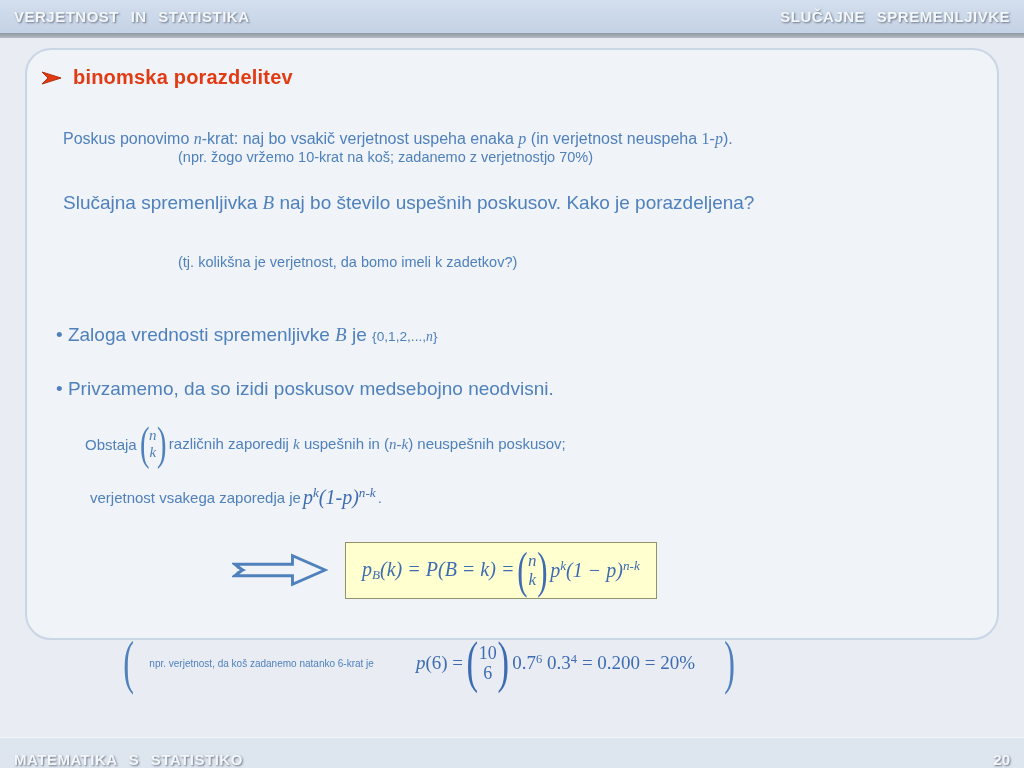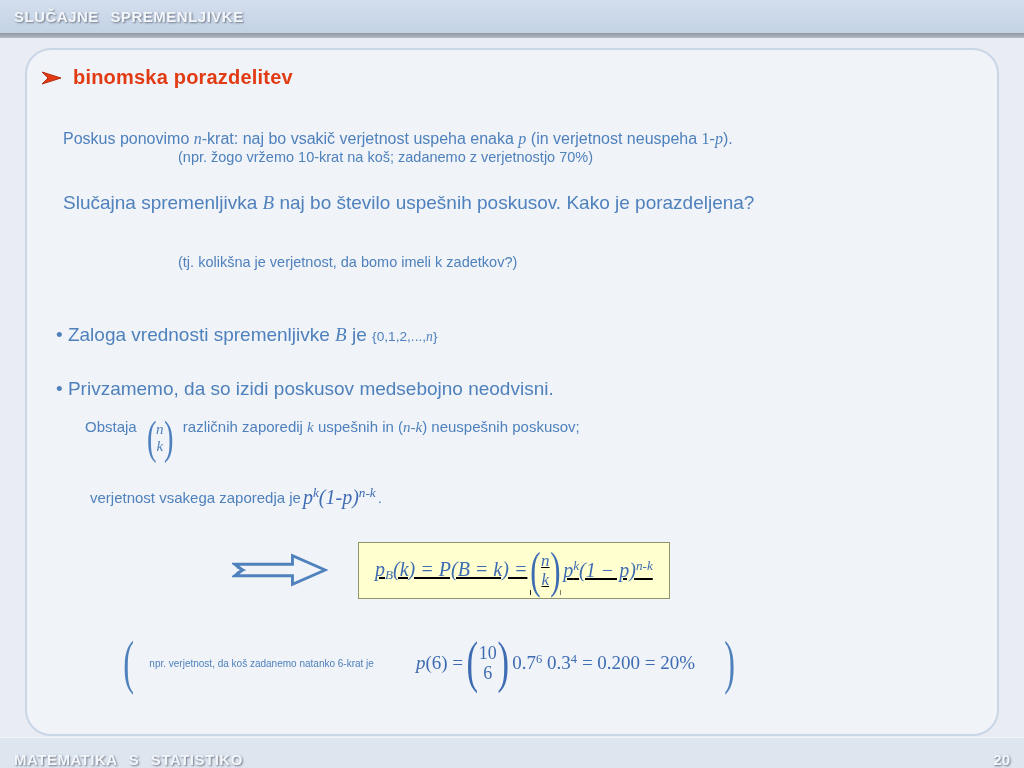--- a/index.html
+++ b/index.html
@@ -32,21 +32,21 @@
     display:flex;align-items:center;justify-content:space-between;
     padding:0 14px;box-sizing:border-box;
   }
   .page-num{
     font-size:15px;font-weight:bold;color:#f4f7fa;
     text-shadow:1px 1px 2px rgba(90,100,115,.85);
   }
 
   
   .panel{
-    position:absolute;left:25px;top:48px;width:974px;height:688px;
+    position:absolute;left:25px;top:48px;width:974px;height:592px;
     background:#f0f3f7;border:2px solid #c9d6e6;border-radius:26px;
     box-sizing:border-box;
   }
   .panel > *{position:absolute;margin:0;}
   .title-row{left:14px;top:16px;display:flex;align-items:center;gap:10px;}
   .title{font-size:20px;font-weight:bold;color:#e23b14;letter-spacing:.2px;}
   .arrow-bullet{display:inline-block;width:22px;height:18px;}
 
   .para{color:#4f81bd;}
   .intro{left:36px;top:52px;font-size:16px;margin-top:28px;}
@@ -69,34 +69,34 @@
   .binom{display:inline-flex;align-items:center;color:inherit;}
   .bparen{
     font-family:"Liberation Serif",serif;font-weight:400;line-height:.85;
     display:inline-block;transform:scaleX(.62);
   }
   .bstack{display:inline-flex;flex-direction:column;align-items:center;line-height:1.12;margin:0 -3px;}
   .bstack span{font-family:"Liberation Serif",serif;font-style:italic;}
   .binom.upright .bstack span{font-style:normal;}
 
   .obstaja{
-    left:58px;top:368px;display:flex;align-items:flex-start;gap:7px;
+    left:58px;top:368px;display:flex;align-items:center;gap:0;
     color:#4f81bd;font-size:15px;height:52px;
   }
   .obstaja .bparen{font-size:46px;}
   .obstaja .bstack span{font-size:15px;}
 
   .verjetnost{
     left:63px;top:430px;color:#4f81bd;font-size:15px;
     display:flex;align-items:center;gap:2px;height:34px;
   }
   .mathbig{font-size:20px;color:#3e6cb2;}
 
   
-  .formula-row{left:205px;top:492px;display:flex;align-items:center;gap:30px;text-decoration:underline;}
+  .formula-row{left:205px;top:492px;display:flex;align-items:center;gap:17px;}
   .implies{width:96px;height:38px;}
   .formula-box{
     background:#ffffd0;border:1.5px solid #90946a;
     padding:6px 16px;display:inline-flex;align-items:center;
     color:#3e6cb2;font-size:20px;min-height:50px;box-sizing:border-box;
   }
   .formula-box .bparen{font-size:50px;color:#3e6cb2;}
   .formula-box .bstack span{font-size:17px;}
 
   
@@ -110,20 +110,21 @@
   .ex-formula .bparen{font-size:56px;color:#3e6cb2;}
   .ex-formula .bstack span{font-size:18px;}
   .close-paren{margin-left:14px;}
 </style>
 </head>
 <body>
 
 <div class="slide">
 
   <header class="top-bar">
+    <span class="bar-text">VERJETNOST IN STATISTIKA</span>
     <span class="bar-text">SLUČAJNE SPREMENLJIVKE</span>
   </header>
   <div class="top-sep"></div>
 
   <main class="panel">
 
     <div class="title-row">
       <svg class="arrow-bullet" viewBox="0 0 22 18">
         <polygon points="1,3 20,9 1,15 7,9" fill="#e23b14" stroke="#b52c0e" stroke-width="1"></polygon>
       </svg>

